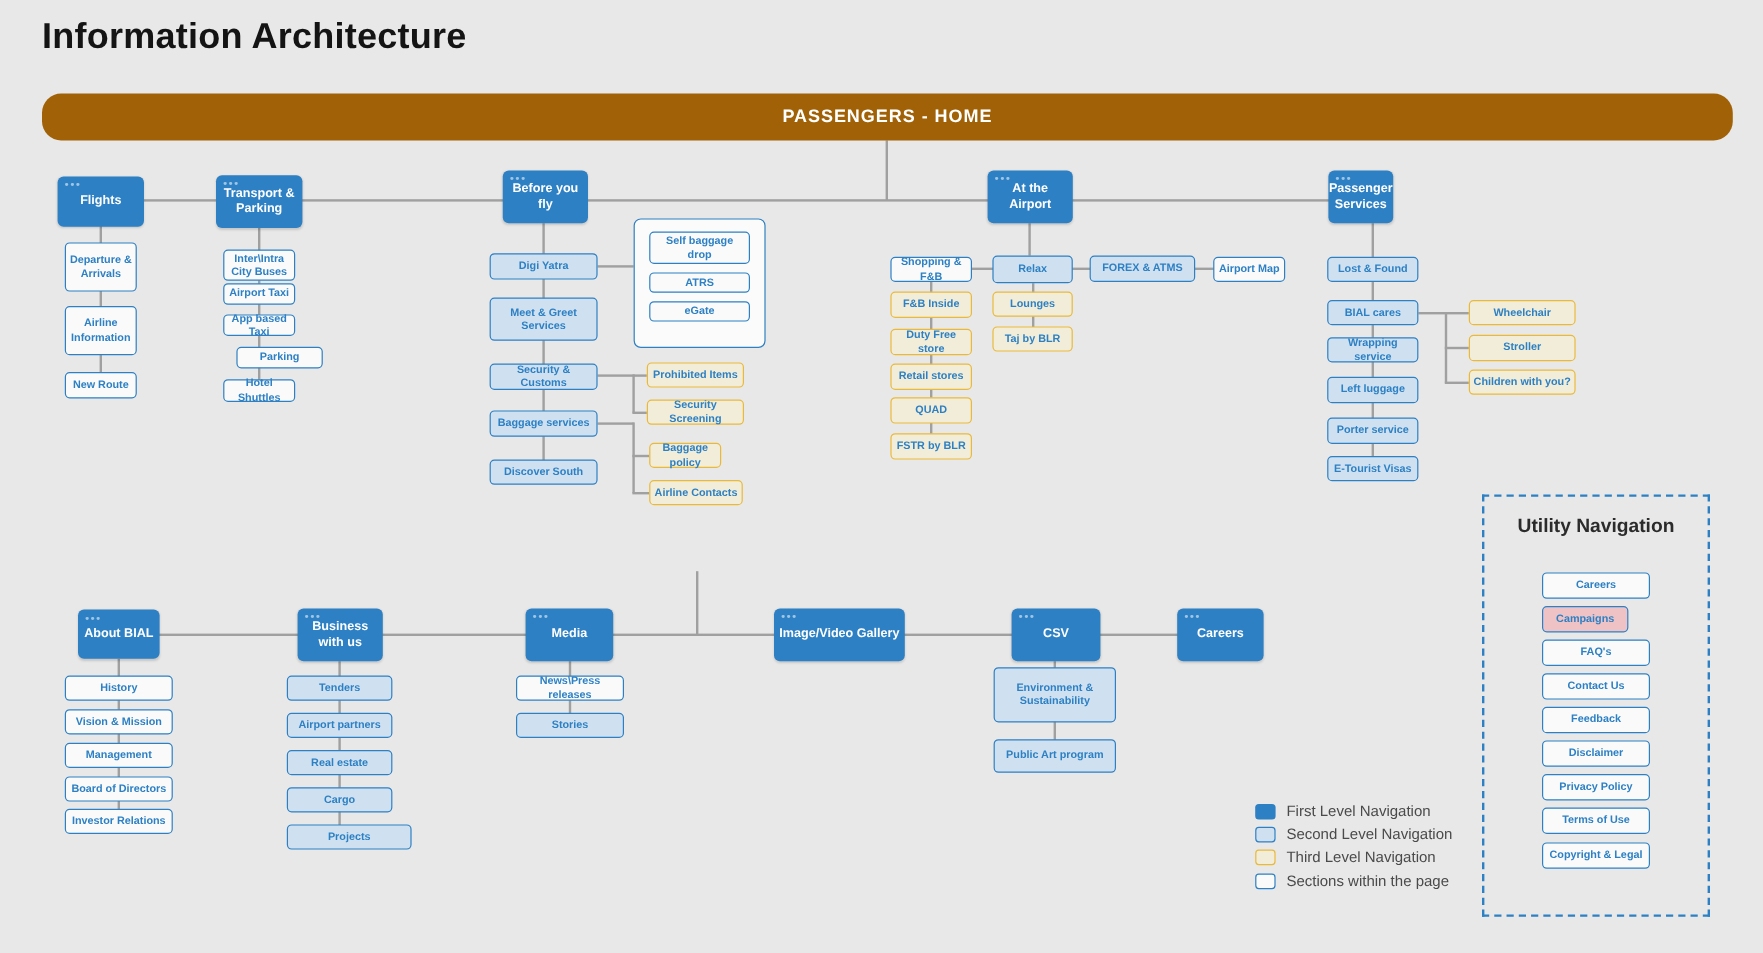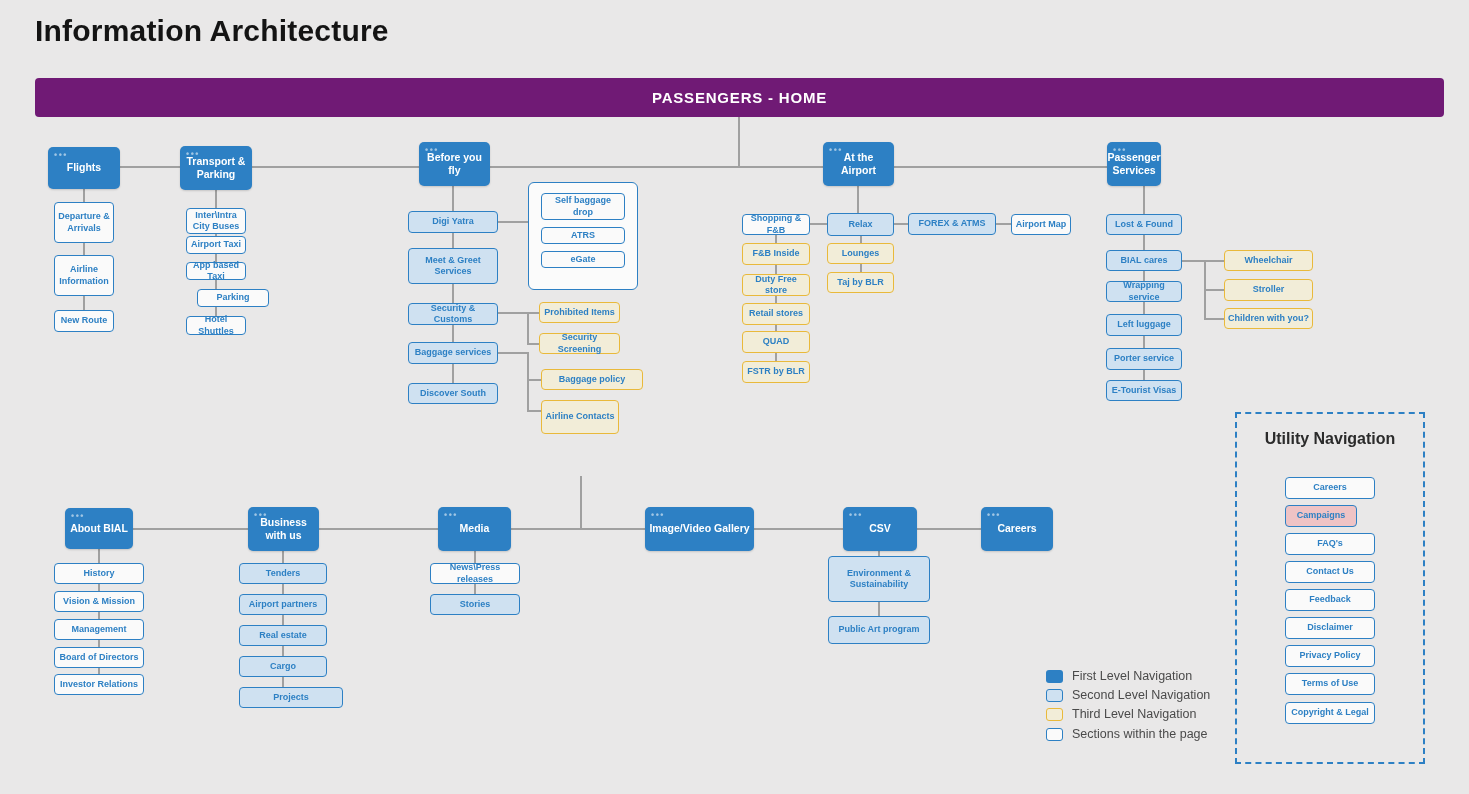--- a/index.html
+++ b/index.html
@@ -1,20 +1,20 @@
 <!DOCTYPE html>
 <html><head>
 <meta charset="utf-8">
 <style>
   html,body{margin:0;padding:0;background:#e9e8e8;font-family:"Liberation Sans",sans-serif;}
   #canvas{position:relative;width:1469px;height:794px;background:#e9e8e8;overflow:hidden;}
 
   .page-title{position:absolute;left:35px;top:14px;font-size:30px;font-weight:700;color:#141414;letter-spacing:0.2px;}
 
-  .bar{position:absolute;height:39px;background:#701a75;border-radius:4px;display:flex;align-items:center;justify-content:center;
+  .bar{position:absolute;height:39px;background:#a16207;border-radius:16px;display:flex;align-items:center;justify-content:center;
        color:#fff;font-weight:700;font-size:15px;letter-spacing:0.8px;}
 
   .ln{position:absolute;background:#a0a0a0;}
 
   .box{position:absolute;display:flex;align-items:center;justify-content:center;text-align:center;
        border-radius:4px;box-sizing:border-box;line-height:1.25;padding:1px 2px;}
   .lvl1{background:#2d80c4;color:#fff;font-weight:700;font-size:10.5px;border-radius:5px;box-shadow:0 1px 2px rgba(0,0,0,0.15);}
   .dots{position:absolute;top:1px;left:6px;}
   .dots::before{content:"\2022\2022\2022";color:rgba(255,255,255,0.55);font-size:9px;letter-spacing:1.5px;}
   .lvl2{background:#cfe1f1;border:1.5px solid #2d80c4;color:#2d80c4;font-weight:700;font-size:9px;}
@@ -111,22 +111,22 @@
   <div class="box lvl2" style="left:408px;top:342px;width:90px;height:22px">Baggage services</div>
   <div class="box lvl2" style="left:408px;top:383px;width:90px;height:21px">Discover South</div>
 
   <div class="groupbox" style="left:528px;top:182px;width:110px;height:108px"></div>
   <div class="box sect" style="left:541px;top:193px;width:84px;height:27px">Self baggage drop</div>
   <div class="box sect" style="left:541px;top:227px;width:84px;height:17px">ATRS</div>
   <div class="box sect" style="left:541px;top:251px;width:84px;height:17px">eGate</div>
 
   <div class="box lvl3" style="left:539px;top:302px;width:81px;height:21px">Prohibited Items</div>
   <div class="box lvl3" style="left:539px;top:333px;width:81px;height:21px">Security Screening</div>
-  <div class="box lvl3" style="left:541px;top:369px;width:102px;height:21px">Baggage policy</div>
-  <div class="box lvl3" style="left:541px;top:400px;width:78px;height:34px">Airline Contacts</div>
+  <div class="box lvl3" style="left:541px;top:369px;width:60px;height:21px">Baggage policy</div>
+  <div class="box lvl3" style="left:541px;top:400px;width:78px;height:21px">Airline Contacts</div>
 
   <div class="box sect" style="left:742px;top:214px;width:68px;height:21px">Shopping &amp; F&amp;B</div>
   <div class="box lvl2" style="left:827px;top:213px;width:67px;height:23px">Relax</div>
   <div class="box lvl2" style="left:908px;top:213px;width:88px;height:22px">FOREX &amp; ATMS</div>
   <div class="box sect" style="left:1011px;top:214px;width:60px;height:21px">Airport Map</div>
 
   <div class="box lvl3" style="left:742px;top:243px;width:68px;height:22px">F&amp;B Inside</div>
   <div class="box lvl3" style="left:742px;top:274px;width:68px;height:22px">Duty Free store</div>
   <div class="box lvl3" style="left:742px;top:303px;width:68px;height:22px">Retail stores</div>
   <div class="box lvl3" style="left:742px;top:331px;width:68px;height:22px">QUAD</div>

